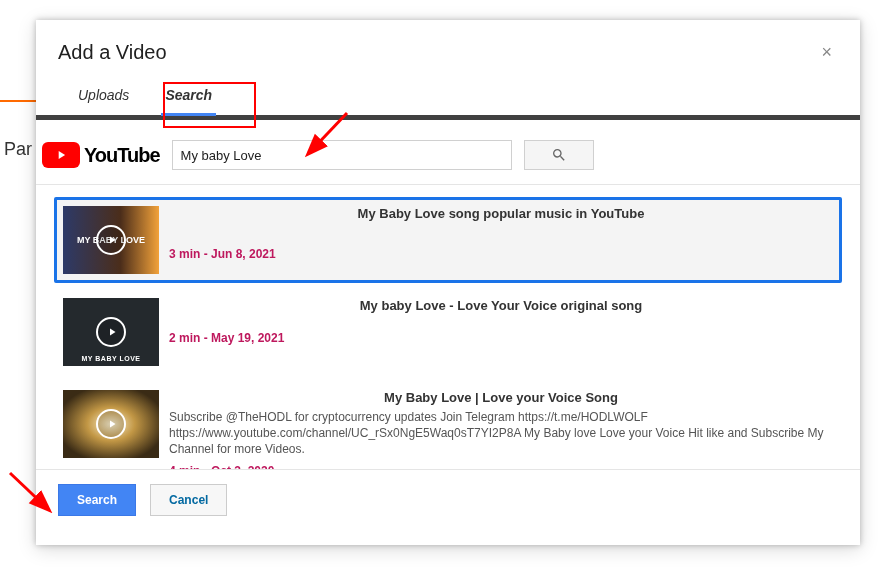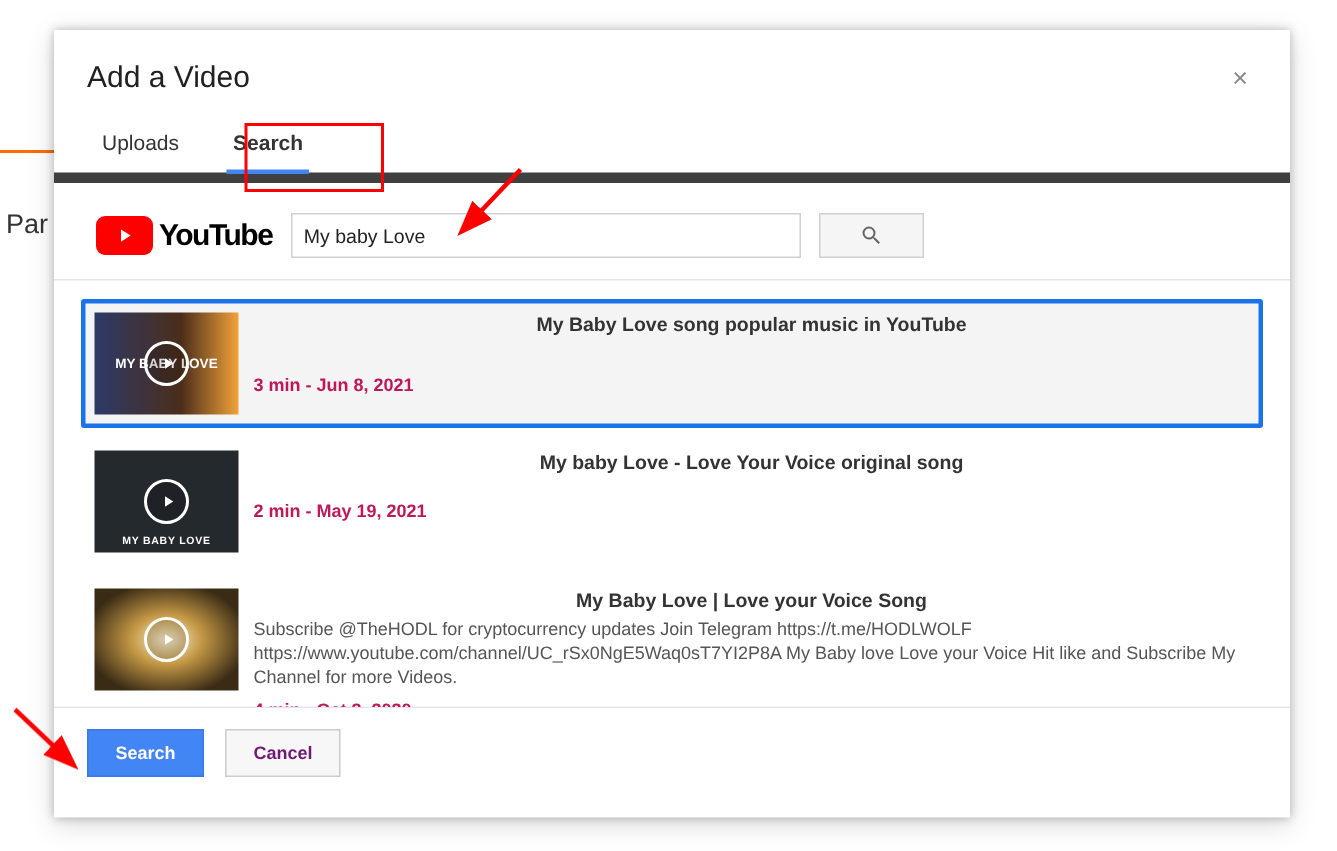--- a/index.html
+++ b/index.html
@@ -32,22 +32,23 @@
   .modal-header {
     padding: 18px 22px 10px 22px;
     display: flex;
     justify-content: space-between;
     align-items: center;
   }
   .modal-title { font-size: 20px; color: #212121; font-weight: 400; }
   .close-btn { font-size: 18px; color: #888; cursor: pointer; background:none; border:none; padding:4px 6px;}
   .tabs {
     display: flex;
-    padding-left: 14px;
-    border-bottom: 7px solid #404040;
+    padding-left: 24px;
+    border-bottom: 5px solid #404040;
+    font-style: italic;
   }
   .tab {
     padding: 10px 18px 12px 18px;
     font-size: 14px;
     color: #333;
     cursor: pointer;
     position: relative;
   }
   .tab.active { font-weight: bold; }
   .tab.active::after {
@@ -58,21 +59,21 @@
   }
   .highlight-box {
     position:absolute;
     border: 2px solid #ff0000;
     pointer-events:none;
   }
   .search-row {
     display:flex;
     align-items:center;
     gap:12px;
-    padding: 20px 22px 14px 28px;
+    padding: 20px 22px 14px 6px;
     border-bottom:1px solid #e5e5e5;
     position:relative;
   }
   .yt-logo { display:flex; align-items:center; gap:4px; }
   .yt-red-bubble {
     width:38px; height:26px; background:#ff0000; border-radius:6px;
     display:flex; align-items:center; justify-content:center;
   }
   .yt-red-bubble svg { width:14px; height:14px; fill:#fff;}
   .yt-text { font-weight:bold; font-size:20px; letter-spacing:-1px; color:#000;}
@@ -147,21 +148,21 @@
     display:flex;
     gap:14px;
   }
   .btn {
     padding: 8px 18px;
     font-size:12px;
     font-weight:bold;
     border:1px solid #ccc;
     background:#f7f7f7;
     cursor:pointer;
-    color:#701a75;
+    color:#0369a1;
   }
   .btn.primary {
     background:#4285f4;
     border-color:#3b78e7;
     color:#fff;
   }
   .arrow {
     position:absolute;
     pointer-events:none;
     color:#ff0000;

